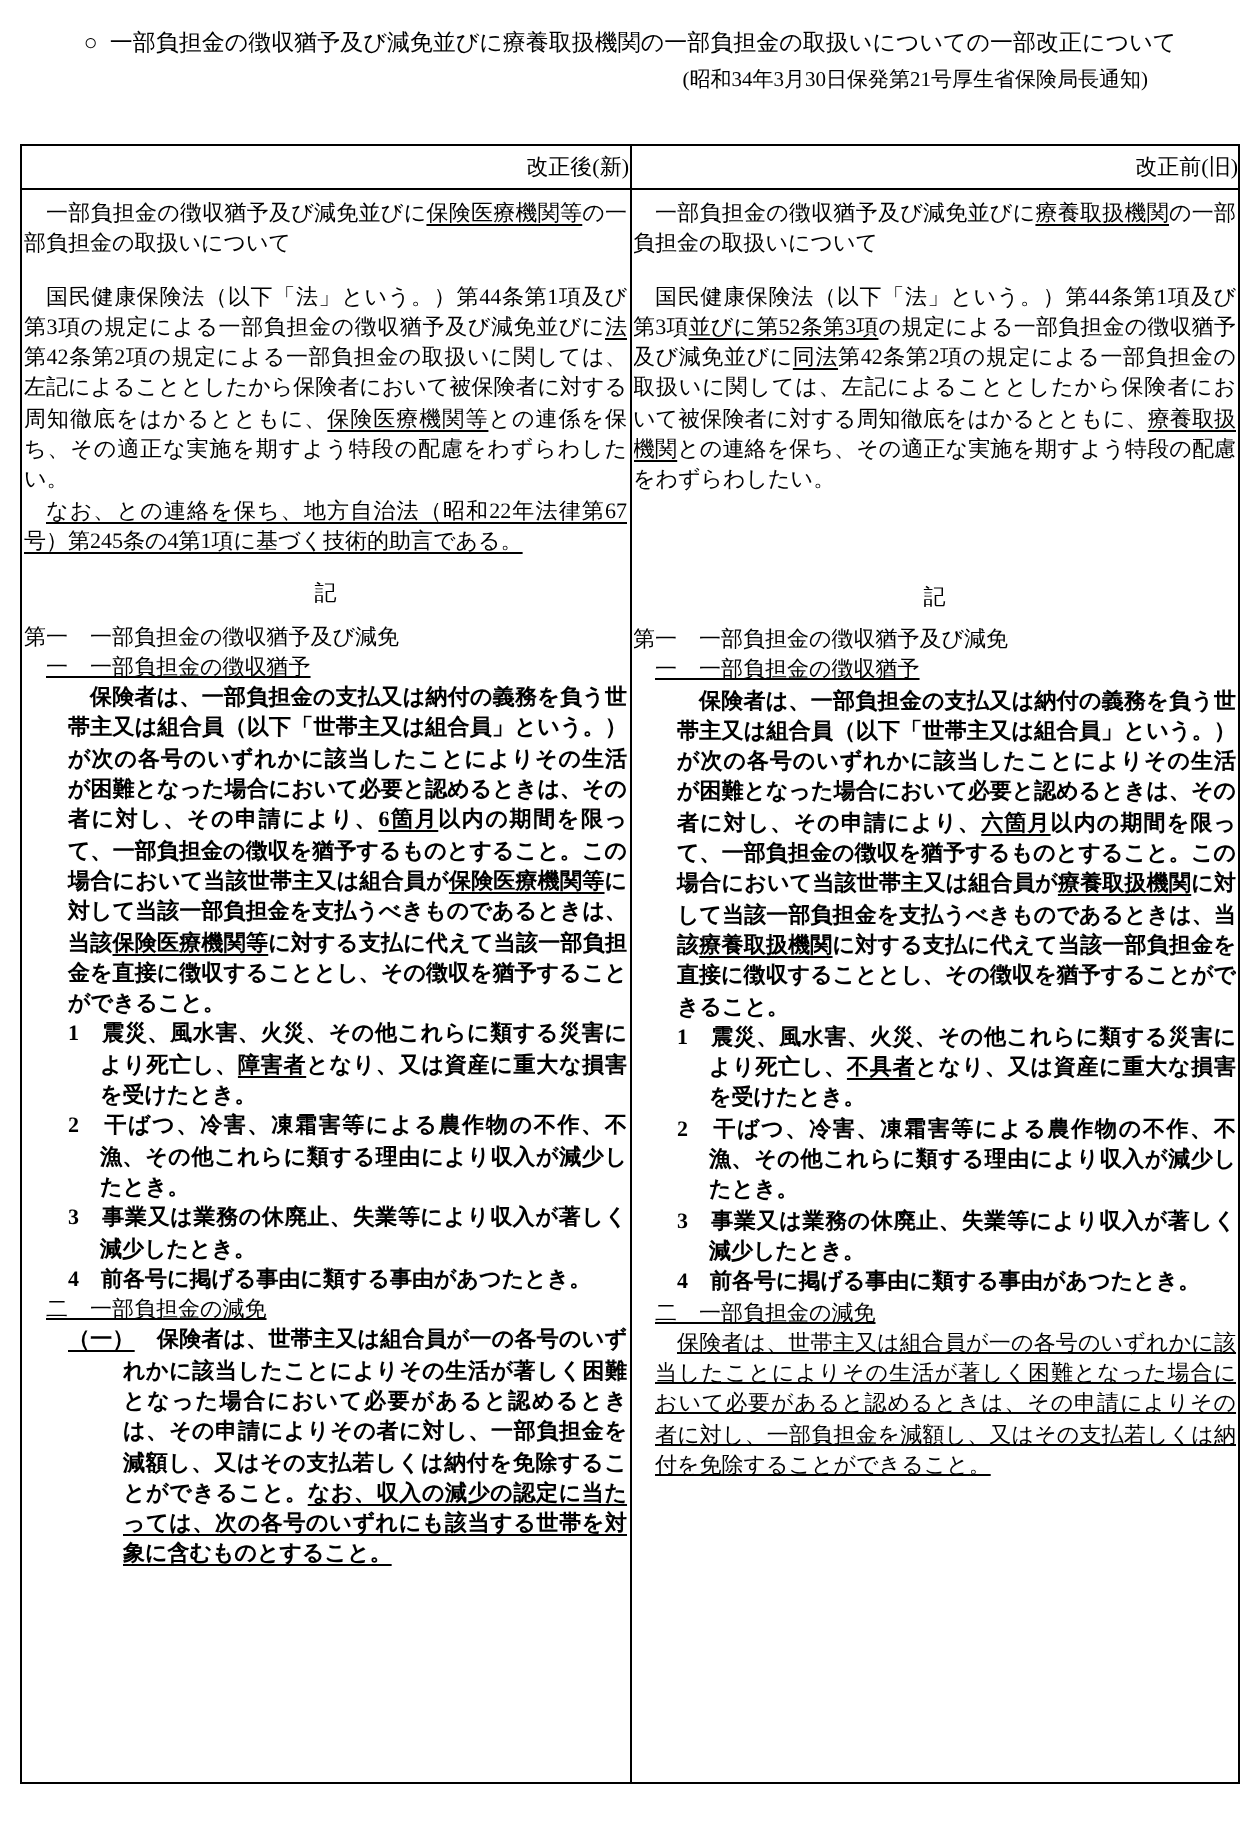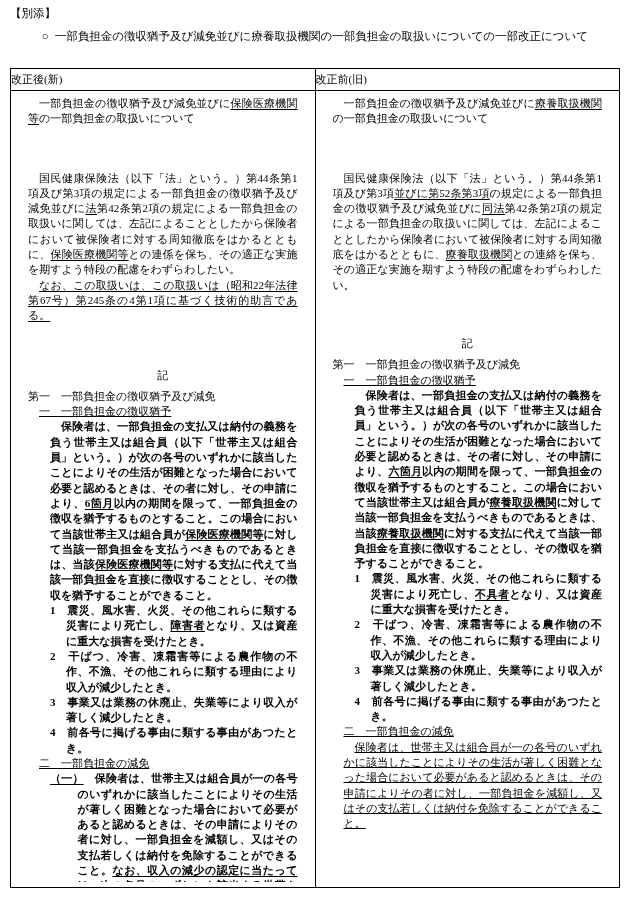--- a/index.html
+++ b/index.html
@@ -8,58 +8,58 @@
     background:#ffffff;color:#000000;
     font-family:"Liberation Serif","DejaVu Serif",serif;
   }
   .page{padding:6px 10px 0 10px;}
   .attach{font-size:11.5px;line-height:14px;}
   .title-row{text-align:center;font-size:11.5px;line-height:15px;margin-top:9px;}
   .title-row .marker{margin-right:6px;}
   .subtitle{text-align:right;font-size:10.5px;line-height:14px;padding-right:46px;margin-top:4px;}
   table.cmp{width:100%;border-collapse:collapse;table-layout:fixed;margin-top:24px;}
   .cmp th,.cmp td{border:1px solid #000000;}
-  .cmp th{font-weight:normal;font-size:11px;text-align:left;padding:3px 0;}
-  .cmp td{vertical-align:top;padding:5px 17px;}
+  .cmp th{font-weight:normal;font-size:11px;text-align:right;padding:3px 0;}
+  .cmp td{vertical-align:top;padding:5px 1px;}
   .cellwrap{height:786px;overflow:hidden;font-size:11px;line-height:15.3px;text-align:justify;}
   .blk{margin:0;}
   .ind1{text-indent:1em;}
   .ml1{margin-left:1em;text-decoration:underline;}
   .ml2{margin-left:2em;font-weight:bold;}
   .hang15{padding-left:1.45em;text-indent:-1.45em;}
   .hang25{padding-left:2.5em;text-indent:-2.5em;}
   .center{text-align:center;}
   .gap1{margin-top:6px;}
-  .gap2{margin-top:44px;}
+  .gap2{margin-top:11px;}
   .gapR{margin-top:43px;}
   .u{text-decoration:underline;text-underline-offset:2px;}
 </style>
 </head>
 <body>
 
 <div class="page">
-  <div class="attach">【別添】</div>
   <div class="title-row">
     <span class="marker">○</span><span>一部負担金の徴収猶予及び減免並びに療養取扱機関の一部負担金の取扱いについての一部改正について</span>
   </div>
+  <div class="subtitle">(昭和34年3月30日保発第21号厚生省保険局長通知)</div>
 
   <table class="cmp">
     <thead>
       <tr>
         <th>改正後(新)</th>
         <th>改正前(旧)</th>
       </tr>
     </thead>
     <tbody>
       <tr>
         <td>
             <div class="cellwrap" id="col-new">
               <p class="blk ind1"><span class="">一部負担金の徴収猶予及び減免並びに</span><span class="u">保険医療機関等</span><span class="">の一部負担金の取扱いについて</span></p>
               <p class="blk ind1 gap2"><span class="">国民健康保険法（以下「法」という。）第44条第1項及び第3項の規定による一部負担金の徴収猶予及び減免並びに</span><span class="u">法</span><span class="">第42条第2項の規定による一部負担金の取扱いに関しては、左記によることとしたから保険者において被保険者に対する周知徹底をはかるとともに、</span><span class="u">保険医療機関等</span><span class="">との連係を保ち、その適正な実施を期すよう特段の配慮をわずらわしたい。</span></p>
-              <p class="blk ind1"><span class="u">なお、この取扱いは、この取扱いは（昭和22年法律第67号）第245条の4第1項に基づく技術的助言である。</span></p>
+              <p class="blk ind1"><span class="u">なお、との連絡を保ち、地方自治法（昭和22年法律第67号）第245条の4第1項に基づく技術的助言である。</span></p>
               <p class="blk center gap2"><span class="">記</span></p>
               <p class="blk gap1"><span class="">第一　一部負担金の徴収猶予及び減免</span></p>
               <p class="blk ml1"><span class="">一　一部負担金の徴収猶予</span></p>
               <p class="blk ml2 ind1"><span class="">保険者は、一部負担金の支払又は納付の義務を負う世帯主又は組合員（以下「世帯主又は組合員」という。）が次の各号のいずれかに該当したことによりその生活が困難となった場合において必要と認めるときは、その者に対し、その申請により、</span><span class="u">6箇月</span><span class="">以内の期間を限って、一部負担金の徴収を猶予するものとすること。この場合において当該世帯主又は組合員が</span><span class="u">保険医療機関等</span><span class="">に対して当該一部負担金を支払うべきものであるときは、当該</span><span class="u">保険医療機関等</span><span class="">に対する支払に代えて当該一部負担金を直接に徴収することとし、その徴収を猶予することができること。</span></p>
               <p class="blk ml2 hang15"><span class="">1　震災、風水害、火災、その他これらに類する災害により死亡し、</span><span class="u">障害者</span><span class="">となり、又は資産に重大な損害を受けたとき。</span></p>
               <p class="blk ml2 hang15"><span class="">2　干ばつ、冷害、凍霜害等による農作物の不作、不漁、その他これらに類する理由により収入が減少したとき。</span></p>
               <p class="blk ml2 hang15"><span class="">3　事業又は業務の休廃止、失業等により収入が著しく減少したとき。</span></p>
               <p class="blk ml2 hang15"><span class="">4　前各号に掲げる事由に類する事由があつたとき。</span></p>
               <p class="blk ml1"><span class="">二　一部負担金の減免</span></p>
               <p class="blk ml2 hang25"><span class="u">（一）</span><span class="">　保険者は、世帯主又は組合員が一の各号のいずれかに該当したことによりその生活が著しく困難となった場合において必要があると認めるときは、その申請によりその者に対し、一部負担金を減額し、又はその支払若しくは納付を免除することができること。</span><span class="u">なお、収入の減少の認定に当たっては、次の各号のいずれにも該当する世帯を対象に含むものとすること。</span></p>

